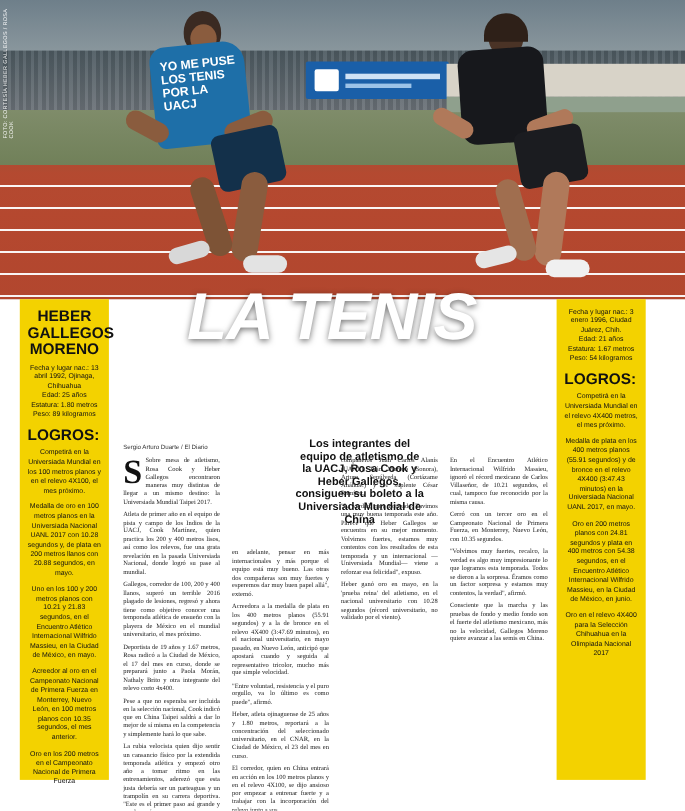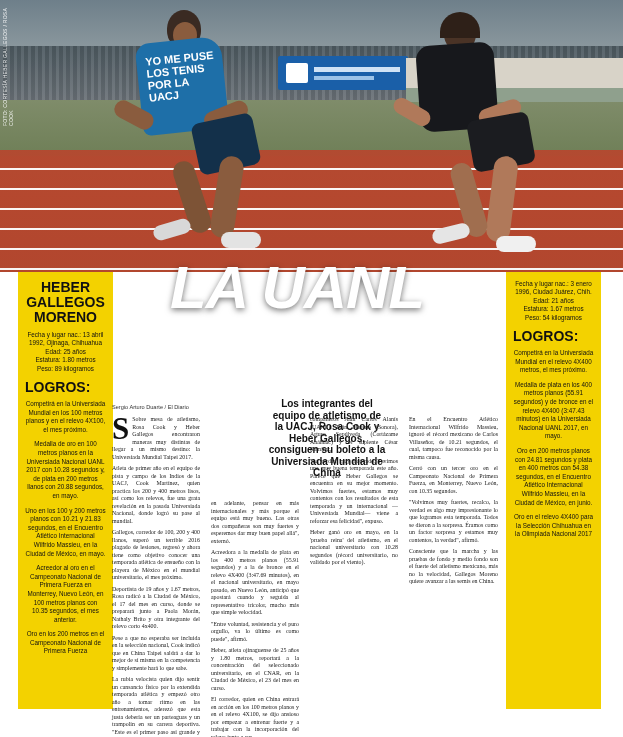--- a/index.html
+++ b/index.html
@@ -55,21 +55,21 @@
     font-size:5px;letter-spacing:.3px;writing-mode:vertical-rl;transform:rotate(180deg);opacity:.9;}
 
   
   .headline{position:absolute;left:170px;top:262px;width:330px;color:#fff;
     font-family:"Liberation Sans",sans-serif;font-weight:700;font-style:italic;
     font-size:52px;line-height:47px;letter-spacing:-1px;
     text-shadow:0 2px 6px rgba(0,0,0,.55);}
   .headline .l2{display:block;font-size:60px;line-height:52px;}
 
   
-  .side{position:absolute;width:95px;background:#f3d200;padding:0;box-sizing:border-box;}
+  .side{position:absolute;width:81px;background:#f3d200;padding:0;box-sizing:border-box;}
   .side.left{left:18px;top:272px;height:437px;}
   .side.right{left:506px;top:272px;height:437px;}
   .side-inner{padding:8px 7px 6px 7px;}
   .side-name{font-family:"Liberation Sans",sans-serif;font-weight:700;text-align:center;
     font-size:14px;line-height:15px;color:#111;margin-bottom:6px;}
   .side-meta{font-family:"Liberation Sans",sans-serif;font-size:6.3px;line-height:8.4px;color:#111;margin-bottom:7px;}
   .side-logros{font-family:"Liberation Sans",sans-serif;font-weight:700;font-size:14px;line-height:15px;color:#111;margin:4px 0 5px 0;}
   .side-body{font-family:"Liberation Sans",sans-serif;font-size:6.3px;line-height:8.6px;color:#111;text-align:center;}
   .side-body p{margin:0 0 6px 0;}
 
@@ -133,21 +133,21 @@
       <div class="rr-leg1"></div>
         <div class="rr-leg2"></div>
       <div class="rr-shoe1"></div>
         <div class="rr-shoe2"></div>
     </div>
 
     <div class="vert-credit">FOTO: CORTESÍA HEBER GALLEGOS / ROSA COOK</div>
   </div>
 
   <div class="headline">
-    <span class="l2">LA UANL</span>
+    <span class="l2">LA TENIS</span>
   </div>
 
   <div class="side left">
     <div class="side-inner">
       <div class="side-name">HEBER GALLEGOS MORENO</div>
       <div class="side-meta" style="white-space:pre-line;text-align:center;">Fecha y lugar nac.: 13 abril 1992, Ojinaga, Chihuahua
 Edad: 25 años
 Estatura: 1.80 metros
 Peso: 89 kilogramos</div>
       <div class="side-logros">LOGROS:</div>

